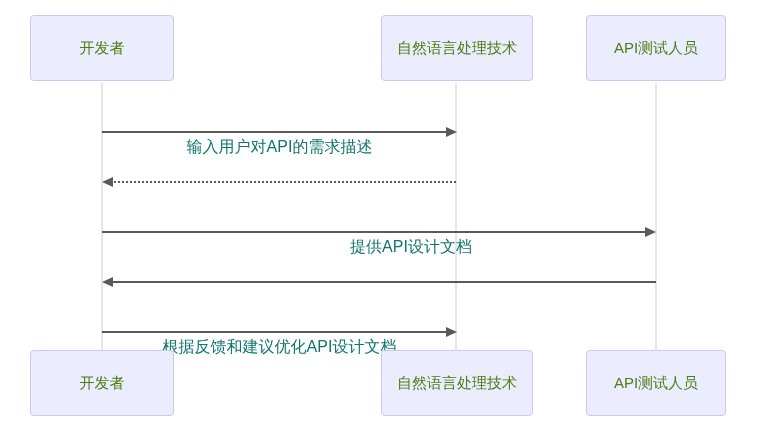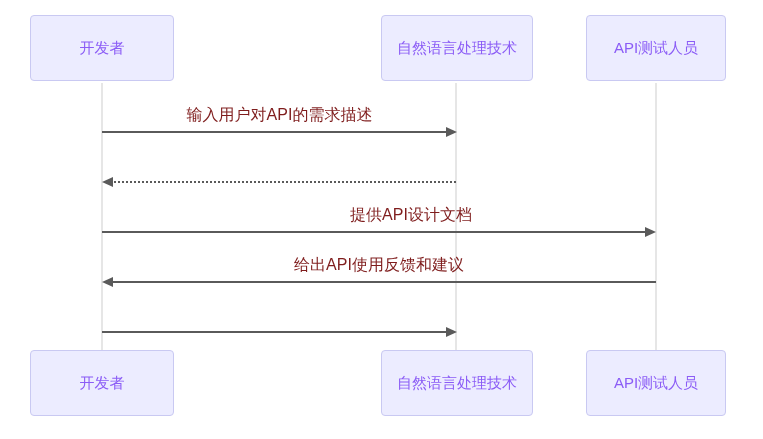--- a/index.html
+++ b/index.html
@@ -25,34 +25,35 @@
   .actor {
     position: absolute;
     height: 66px;
     background: #ECECFF;
     border: 1px solid #c9c9f2;
     border-radius: 4px;
     display: flex;
     align-items: center;
     justify-content: center;
     font-size: 15px;
-    color: #8b5cf6;
+    color: #4d7c0f;
     box-sizing: border-box;
   }
   .actor.top { top: 15px; }
   .actor.bottom { top: 350px; }
   .actor-1 { left: 30px;  width: 144px; }
   .actor-2 { left: 381px; width: 152px; }
   .actor-3 { left: 586px; width: 140px; }
   .msg-label {
     position: absolute;
     text-align: center;
     font-size: 16px;
-    color: #7f1d1d;
+    color: #0f766e;
     white-space: nowrap;
+    margin-top: 32px;
   }
   .msg-line {
     position: absolute;
     height: 0;
     border-top: 2px solid #5a5a5a;
   }
   .msg-line.dotted {
     border-top-style: dotted;
   }
   .arrowhead {
@@ -88,24 +89,24 @@
   <div class="msg-line" style="left:102px;width:346px;top:131px"></div>
   <div class="arrowhead right" style="left:446px;top:127px"></div>
 
   <div class="msg-line dotted" style="left:110px;width:346px;top:181px"></div>
   <div class="arrowhead left" style="left:102px;top:177px"></div>
 
   <div class="msg-label" style="left:102px;width:618px;top:205px">提供API设计文档</div>
   <div class="msg-line" style="left:102px;width:545px;top:231px"></div>
   <div class="arrowhead right" style="left:645px;top:227px"></div>
 
-  <div class="msg-label" style="left:102px;width:554px;top:255px">给出API使用反馈和建议</div>
   <div class="msg-line" style="left:110px;width:546px;top:281px"></div>
   <div class="arrowhead left" style="left:102px;top:277px"></div>
 
+  <div class="msg-label" style="left:102px;width:355px;top:305px">根据反馈和建议优化API设计文档</div>
   <div class="msg-line" style="left:102px;width:346px;top:331px"></div>
   <div class="arrowhead right" style="left:446px;top:327px"></div>
 
   <div class="actor bottom actor-1">
     <span>开发者</span>
   </div>
   <div class="actor bottom actor-2">
     <span>自然语言处理技术</span>
   </div>
   <div class="actor bottom actor-3">

